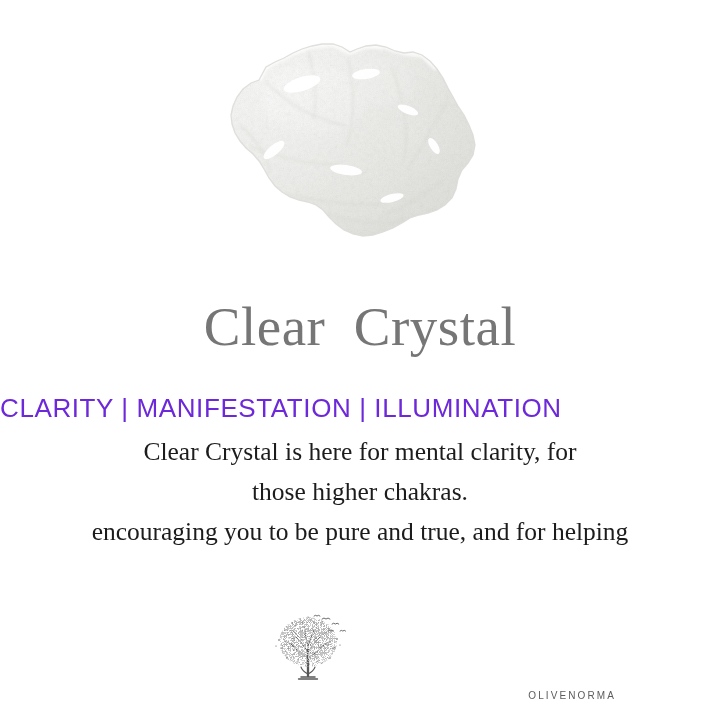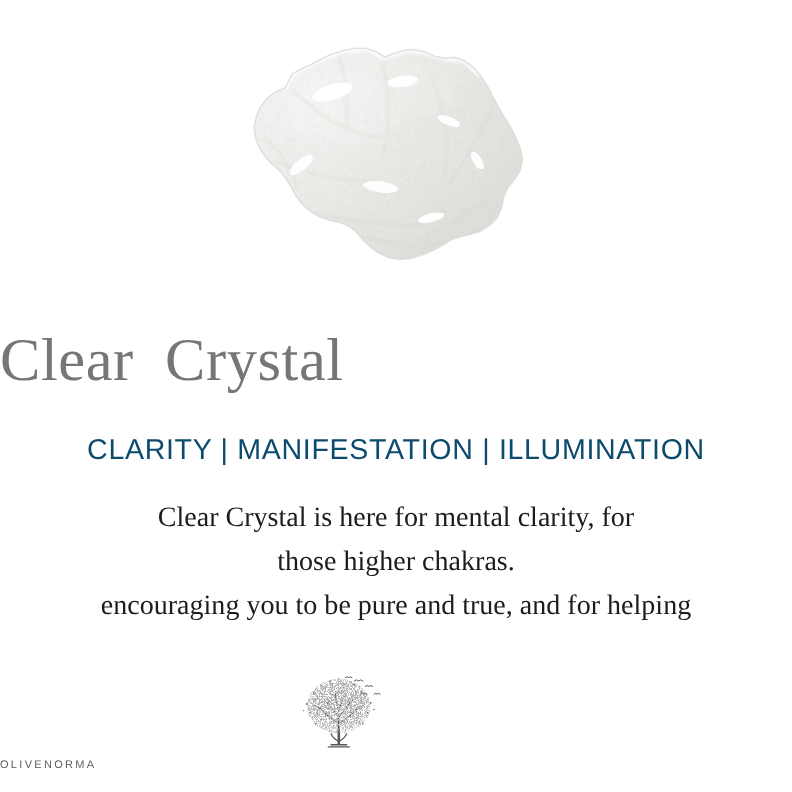--- a/index.html
+++ b/index.html
@@ -39,70 +39,71 @@
     height: 248px;
     display: block;
   }
 
   
   .title {
     position: absolute;
     left: 0;
     top: 296px;
     width: 720px;
+    text-align: center;
     font-family: "Liberation Serif", serif;
     font-size: 55px;
     line-height: 62px;
     font-weight: 400;
     color: #767676;
     letter-spacing: 0.5px;
     white-space: pre;
   }
 
   
   .keywords {
     position: absolute;
     left: 0;
     top: 392px;
     width: 720px;
-    text-align: center;
+    text-align: left;
     font-family: "Liberation Sans", sans-serif;
     font-size: 26px;
     line-height: 32px;
     font-weight: 300;
-    color: #0c4a6e;
+    color: #6d28d9;
     letter-spacing: 0.6px;
     white-space: pre;
   }
 
   
   .description {
     position: absolute;
     left: 36px;
-    top: 450px;
+    top: 432px;
     width: 648px;
     text-align: center;
     font-family: "Liberation Serif", serif;
     font-size: 25.5px;
     line-height: 40px;
     font-weight: 400;
     color: #1c1c1c;
   }
   .description .line {
     display: block;
     white-space: nowrap;
   }
 
   
   .brand {
     position: absolute;
     left: 0;
     top: 614px;
     width: 616px;
-    text-align: left;
+    text-align: right;
   }
   .brand-mark {
     display: block;
     margin: 0 auto;
     width: 92px;
     height: 74px;
   }
   .brand-name {
     display: block;
     margin-top: 2px;

